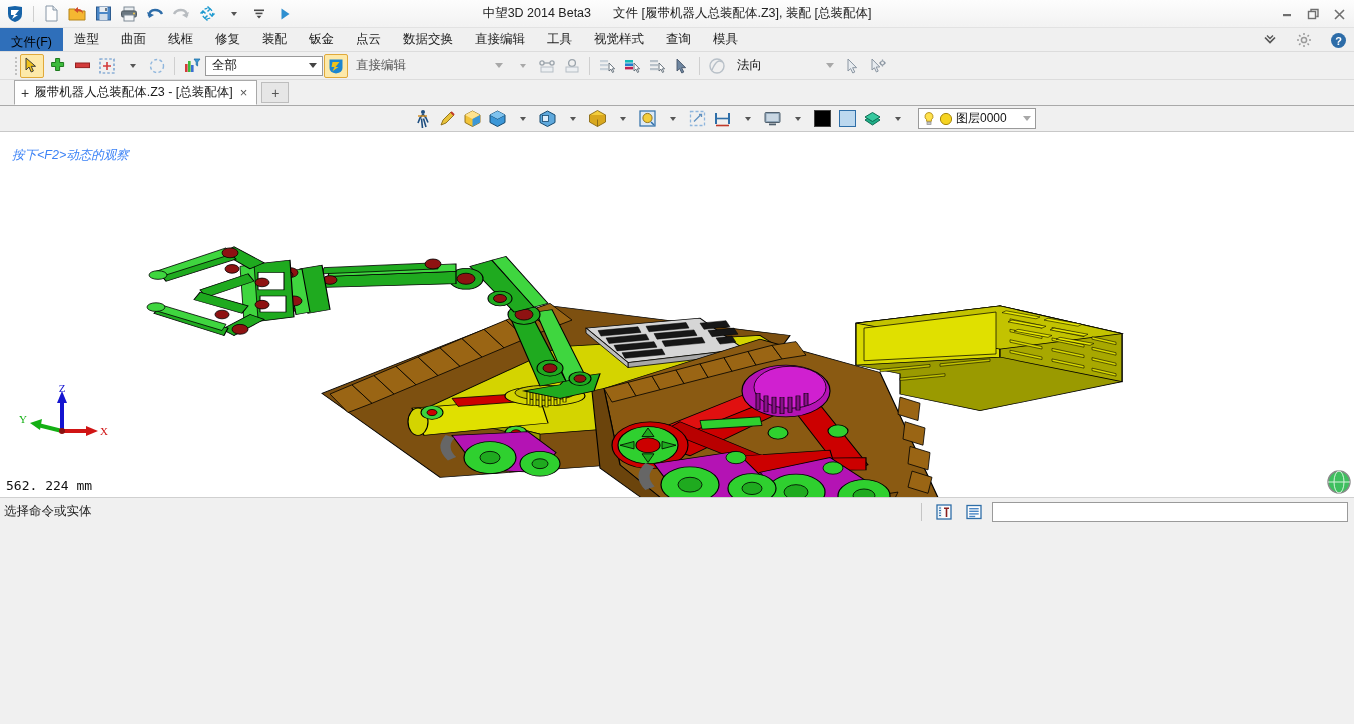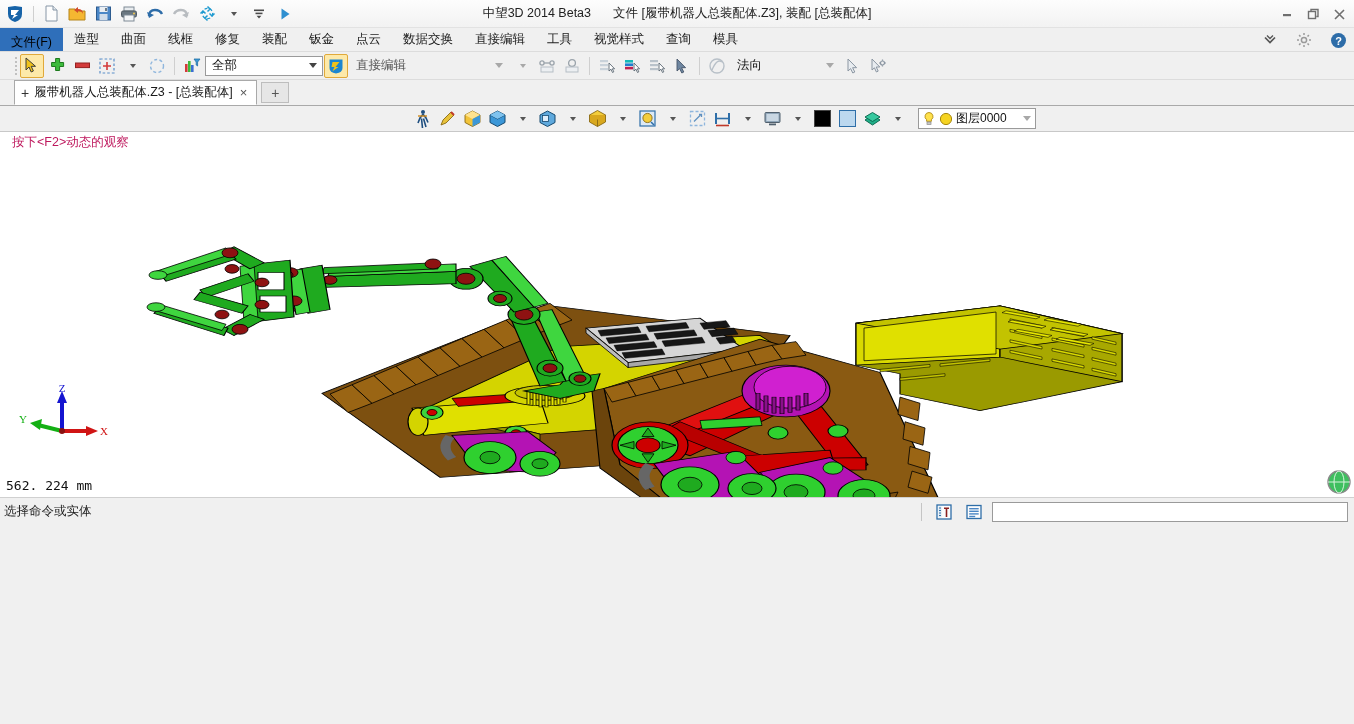--- a/index.html
+++ b/index.html
@@ -133,22 +133,22 @@
     display: flex; align-items: center; gap: 3px; padding: 0 1px 0 3px;
     font-size: 12px; color: #111;
   }
 
   
   .viewport {
     flex: 1 1 auto; position: relative; background: #ffffff;
     overflow: hidden;
   }
   .hint {
-    position: absolute; left: 12px; top: 0;
-    font-size: 12.5px; color: #be185d; line-height: 20px;
+    position: absolute; left: 12px; top: 13px;
+    font-size: 12.5px; color: #3b82f6; line-height: 20px; font-style: italic;
   }
   .axis-triad { position: absolute; left: 16px; bottom: 52px; width: 92px; height: 62px; }
   .dimreadout {
     position: absolute; left: 6px; bottom: 4px;
     font-family: "DejaVu Sans Mono", "Liberation Mono", monospace;
     font-size: 13px; color: #111;
   }
   .model { position: absolute; left: 0; top: 0; width: 100%; height: 100%; }
   .nav-ball { position: absolute; right: 2px; bottom: 2px; width: 26px; height: 26px; }
 

